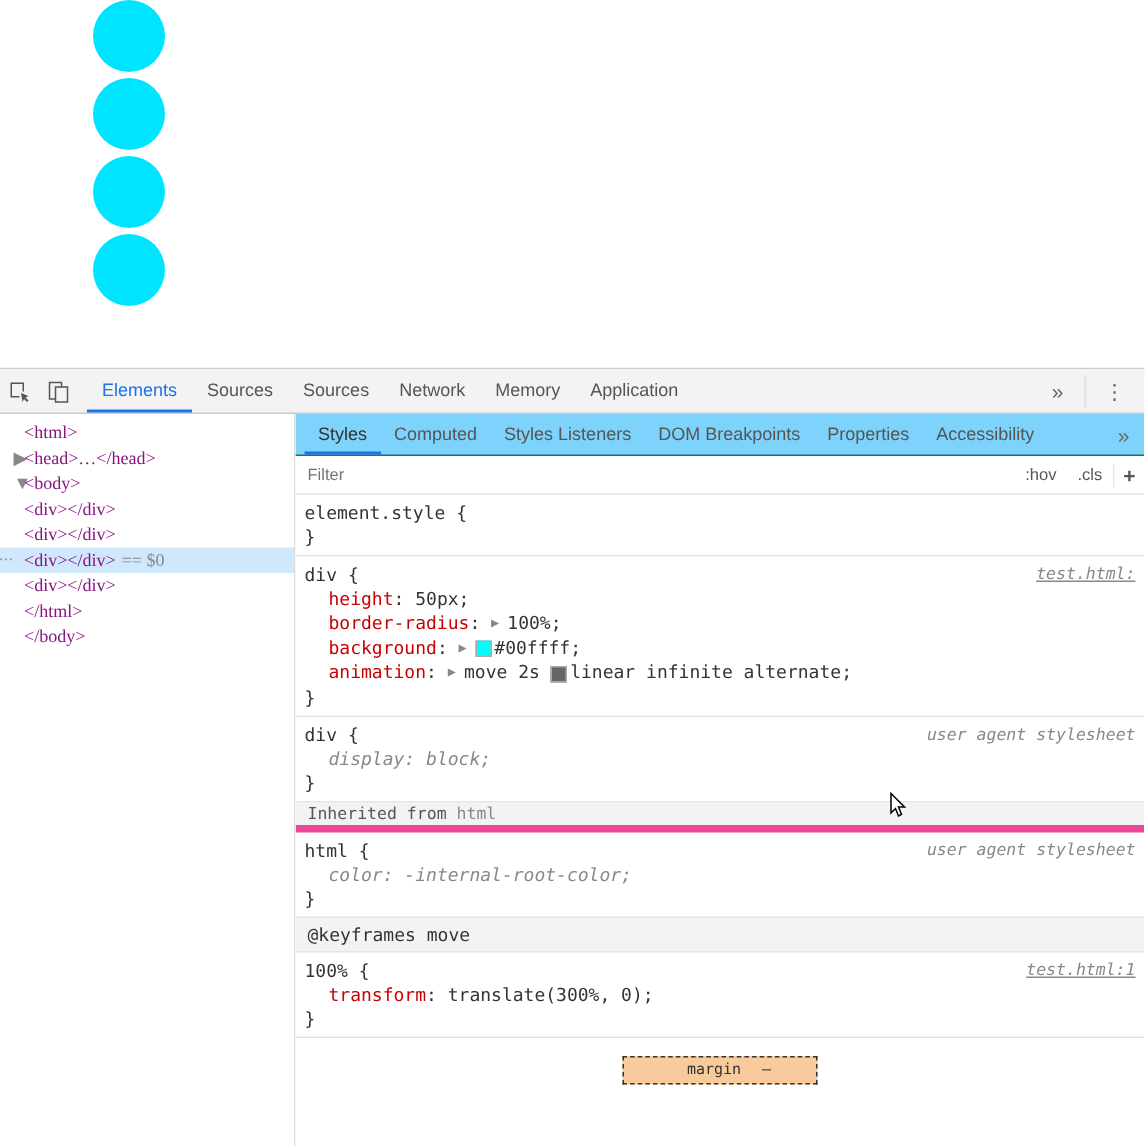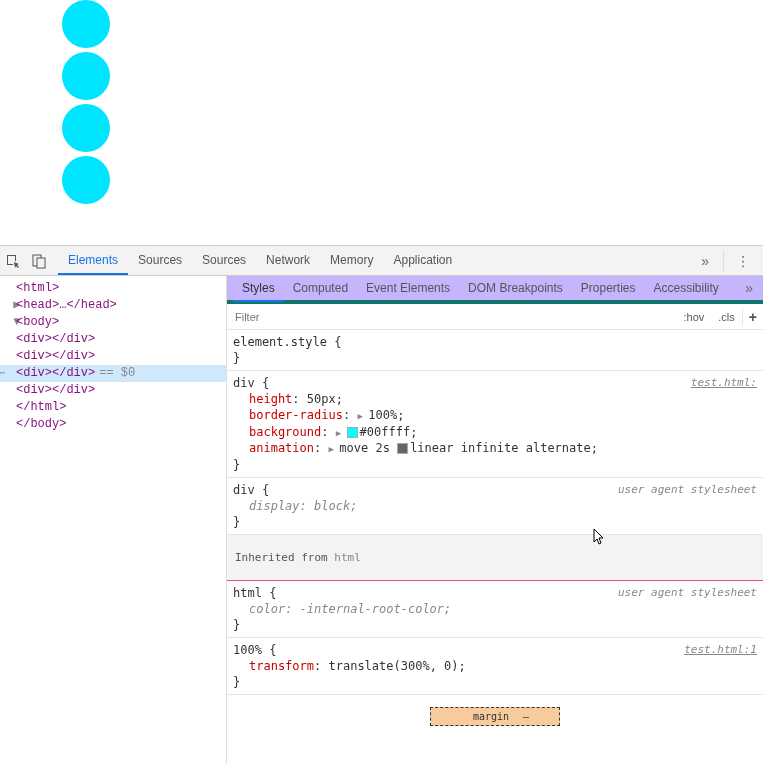--- a/index.html
+++ b/index.html
@@ -14,32 +14,32 @@
 .topbar { display: flex; align-items: center; height: 30px; border-bottom: 1px solid #ccc; background: #f3f3f3; }
 .topbar .icon-btn { width: 26px; height: 26px; display: flex; align-items: center; justify-content: center; color: #555; }
 .topbar .tabs { display: flex; flex: 1; margin-left: 6px; }
 .topbar .tab { padding: 7px 10px 6px; color: #555; cursor: pointer; font-size: 12px; }
 .topbar .tab.active { color: #1a73e8; border-bottom: 2px solid #1a73e8; }
 .more-chevrons { padding: 0 10px; color: #666; font-size: 14px; }
 .kebab { padding: 3px 12px; color: #666; font-size: 14px; border-left: 1px solid #ddd; margin-left: 4px; letter-spacing: 1px; }
 
 .panels { flex: 1; display: flex; overflow: hidden; }
 
-.dom-panel { width: 227px; border-right: 1px solid #ddd; font-family: Liberation Mono, monospace; font-size: 12px; padding-top: 4px; background: #fff; overflow: hidden; }
+.dom-panel { width: 197px; border-right: 1px solid #ddd; font-family: Liberation Serif, serif; font-size: 12px; padding-top: 4px; background: #fff; overflow: hidden; }
 .dom-line { white-space: pre; line-height: 17px; padding-left: 6px; }
 .dom-line.selected { background: #cfe8fc; }
 .dom-line.hover-gutter { position: relative; }
 .dom-line.hover-gutter::before { content: "⋯"; position: absolute; left: -1px; top: 0; color: #888; font-size: 10px; }
 .tri { color: #888; display: inline-block; width: 10px; }
 .tag { color: #881280; }
 .eqsel { color: #888; padding-left: 4px; }
 
 .styles-panel { flex: 1; display: flex; flex-direction: column; background: #fff; overflow: hidden; }
 
-.subtabs-row { display: flex; align-items: center; height: 28px; border-bottom: 4px solid #0f766e; background: #c4b5fd; }
+.subtabs-row { display: flex; align-items: center; height: 28px; border-bottom: 1px solid #0f766e; background: #7dd3fc; }
 .subtabs { display: flex; flex: 1; padding-left: 6px; }
 .subtab { padding: 6px 9px 5px; color: #555; cursor: pointer; font-size: 12px; }
 .subtab.active { color: #333; border-bottom: 2px solid #1a73e8; }
 
 .filter-row { display: flex; align-items: center; height: 26px; border-bottom: 1px solid #e5e5e5; background: #fff; }
 .filter-input { flex: 1; border: none; padding: 4px 8px; font-size: 11px; outline: none; color: #888; }
 .filter-btn { padding: 0 7px; color: #555; font-size: 11px; cursor: pointer; }
 .filter-btn.plus { font-size: 14px; font-weight: bold; border-left: 1px solid #e5e5e5; padding: 0 6px; }
 
 .rules { flex: 1; overflow-y: auto; font-family: Consolas, monospace; font-size: 12px; }
@@ -52,21 +52,21 @@
 .prop-name { color: #c80000; }
 .prop-val { color: #333; }
 .colon { color: #333; }
 .semi { color: #333; }
 .expand-tri { color: #888; font-size: 9px; vertical-align: middle; }
 .swatch { display: inline-block; width: 11px; height: 11px; vertical-align: middle; border: 1px solid #aaa; margin-right: 2px; }
 .swatch.cyan { background: #00ffff; }
 .swatch.grey { background: #666; }
 .ua-tag { font-style: italic; color: #888; }
 
-.inherited { background: #f3f3f3; padding: 16px 8px; border-bottom: 1px solid #ec4899; font-size: 11px; color: #555; }
+.inherited { background: #f3f3f3; padding: 1px 8px; border-bottom: 5px solid #ec4899; font-size: 11px; color: #555; }
 .inherited .link-el { color: #888; font-family: Consolas, monospace; }
 
 .keyframes-header { background: #f3f3f3; padding: 4px 8px; border-bottom: 1px solid #e5e5e5; font-family: Consolas, monospace; font-size: 12px; }
 
 .box-model-wrap { padding: 12px 0 0; display: flex; justify-content: center; }
 .box-margin { border: 1px dashed #333; background: #f8cb9c; padding: 3px 50px 3px 12px; font-size: 10px; color: #333; position: relative; }
 .box-label { font-size: 10px; margin-left: 30px; }
 .box-dash { position: absolute; right: 30px; top: 3px; }
 
 .cursor-arrow { position: absolute; pointer-events: none; font-size: 16px; color: #000; }
@@ -122,21 +122,21 @@
       <div class="dom-line"><span class="tri"></span><span class="tag">&lt;/html&gt;</span></div>
       <div class="dom-line"><span class="tri"> </span><span class="tag">&lt;/body&gt;</span></div>
     </div>
 
     <div class="styles-panel">
 
       <div class="subtabs-row">
         <div class="subtabs">
           <div class="subtab active">Styles</div>
           <div class="subtab">Computed</div>
-          <div class="subtab">Event Elements</div>
+          <div class="subtab">Styles Listeners</div>
           <div class="subtab">DOM Breakpoints</div>
           <div class="subtab">Properties</div>
           <div class="subtab">Accessibility</div>
         </div>
         <div class="more-chevrons">»</div>
       </div>
 
       <div class="filter-row">
         <input class="filter-input" placeholder="Filter" style="">
         <div class="filter-btn">:hov</div>
@@ -172,20 +172,21 @@
           <span>Inherited from </span><span class="link-el">html</span>
         </div>
 
         <div class="rule">
           <span class="source">user agent stylesheet</span>
           <span class="selector">html</span> <span class="brace">{</span><br>
           <div class="prop"><span class="prop-name ua-tag">color</span><span class="colon ua-tag">: </span><span class="prop-val ua-tag">-internal-root-color</span><span class="semi ua-tag">;</span></div>
           <span class="brace">}</span>
         </div>
 
+        <div class="keyframes-header">@keyframes move</div>
 
         <div class="rule">
           <span class="source link">test.html:1</span>
           <span class="selector">100%</span> <span class="brace">{</span><br>
           <div class="prop"><span class="prop-name">transform</span><span class="colon">: </span><span class="prop-val">translate(300%, 0)</span><span class="semi">;</span></div>
           <span class="brace">}</span>
         </div>
 
         <div class="box-model-wrap">
           <div class="box-margin">

